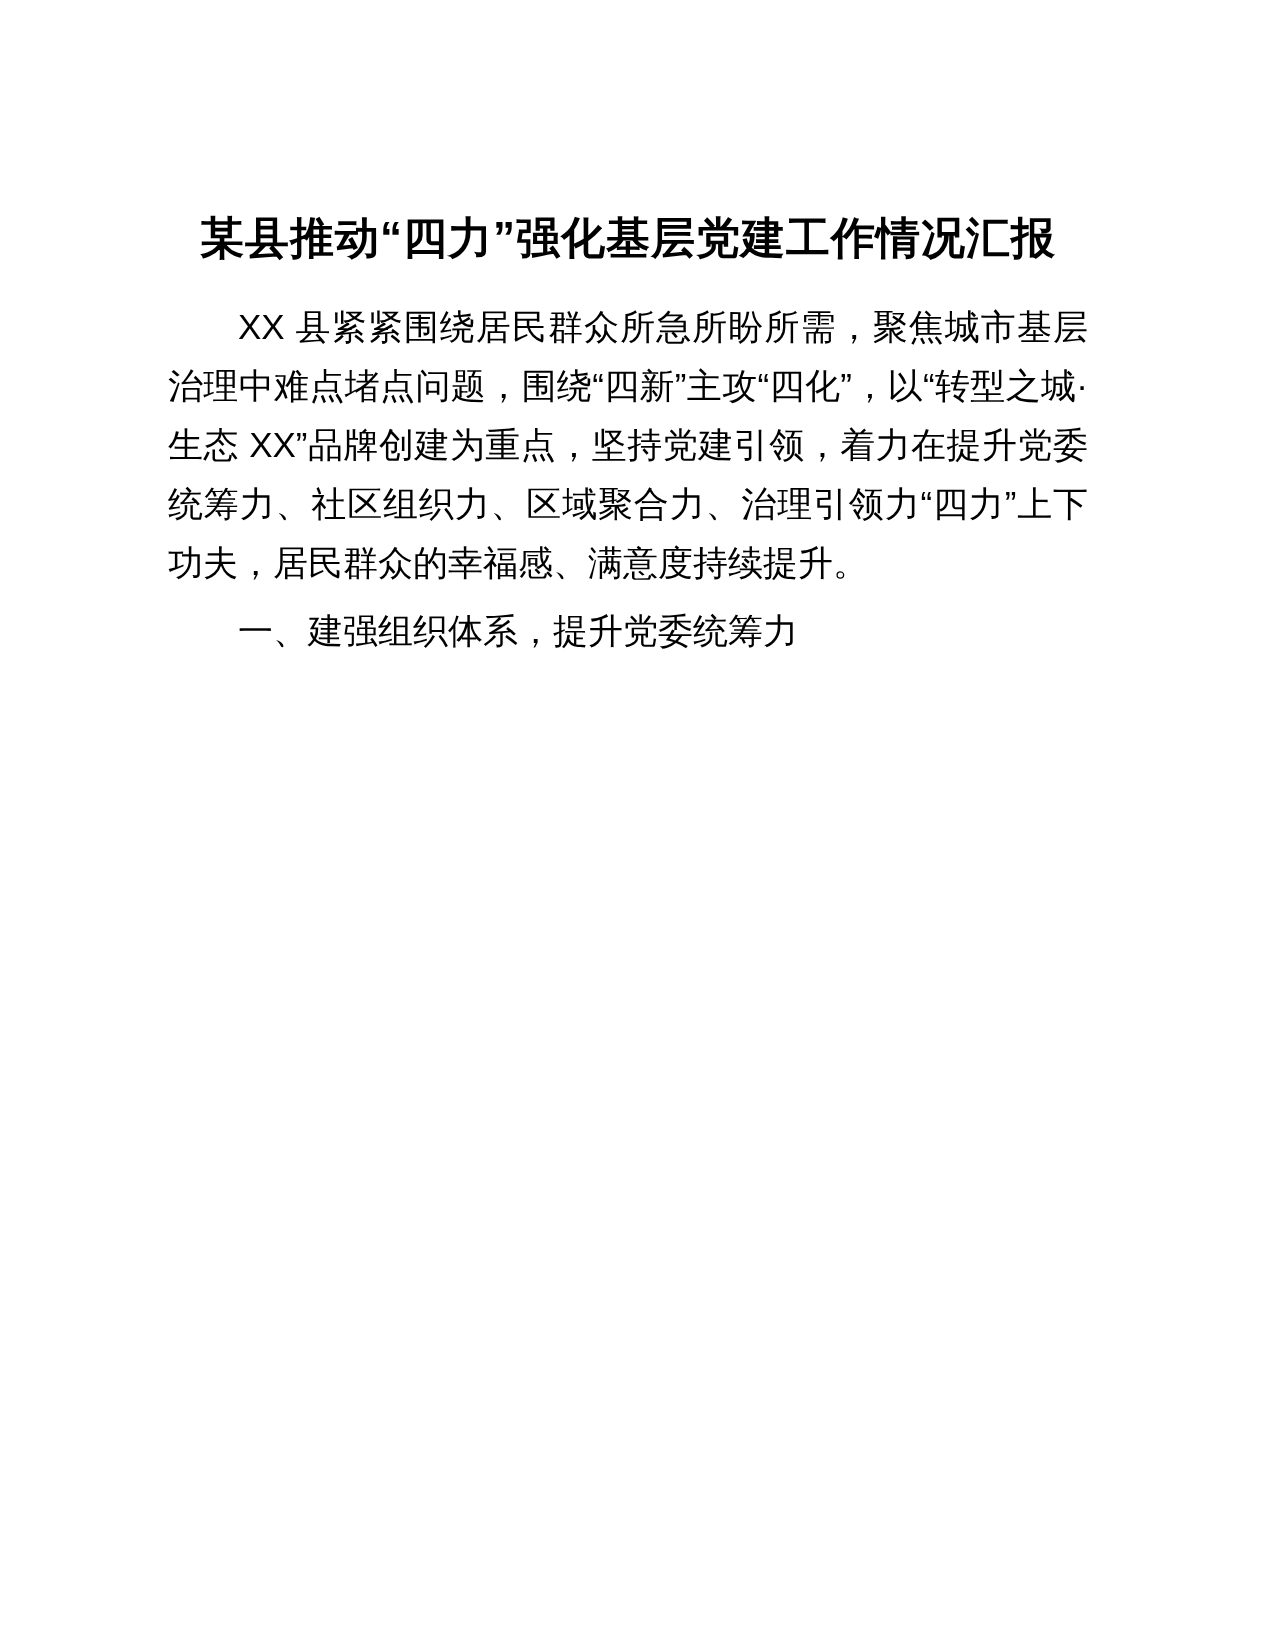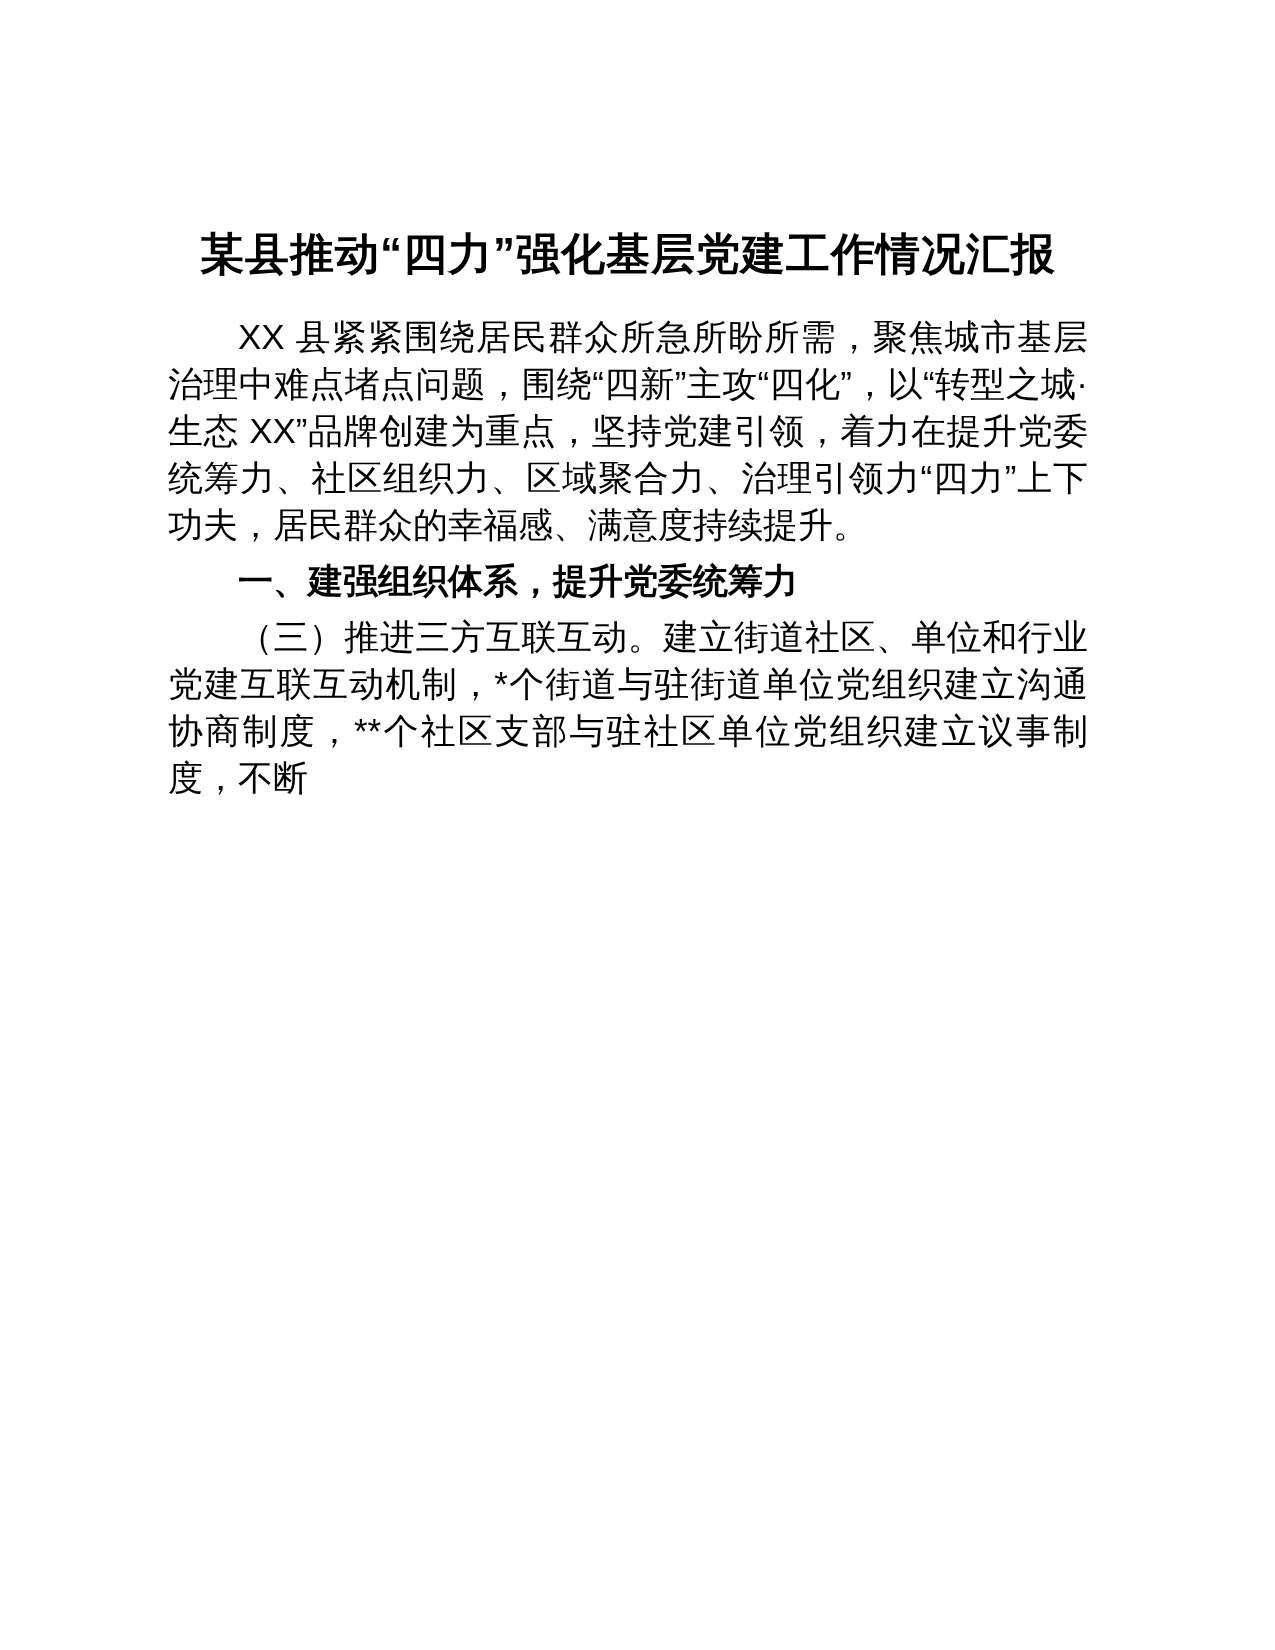--- a/index.html
+++ b/index.html
@@ -20,47 +20,46 @@
     position: absolute;
     left: 168px;
     top: 205px;
     width: 920px;
   }
   .doc-title {
     font-size: 44px;
     font-weight: bold;
     line-height: 66px;
     text-align: center;
-    margin: 16px 0 26px 0;
+    margin: 0 0 26px 0;
     letter-spacing: 1px;
   }
   .para {
     font-size: 35px;
-    line-height: 47px;
+    line-height: 59px;
     margin: 0 0 9px 0;
     text-align: justify;
     text-indent: 2em;
     word-break: break-all;
   }
   .para.heading {
     text-align: left;
-    font-weight: bold;
+    font-weight: normal;
   }
   .para.last-cut {
     margin-bottom: 0;
   }
 </style>
 </head>
 <body>
 
 <div class="page">
   <div class="content">
     <h1 class="doc-title">某县推动“四力”强化基层党建工作情况汇报</h1>
 
     <p class="para">XX 县紧紧围绕居民群众所急所盼所需，聚焦城市基层治理中难点堵点问题，围绕“四新”主攻“四化”，以“转型之城·生态 XX”品牌创建为重点，坚持党建引领，着力在提升党委统筹力、社区组织力、区域聚合力、治理引领力“四力”上下功夫，居民群众的幸福感、满意度持续提升。</p>
 
     <p class="para heading">一、建强组织体系，提升党委统筹力</p>
 
 
 
-    <p class="para last-cut">（三）推进三方互联互动。建立街道社区、单位和行业党建互联互动机制，*个街道与驻街道单位党组织建立沟通协商制度，**个社区支部与驻社区单位党组织建立议事制度，不断</p>
   </div>
 </div>
 
 </body></html>

